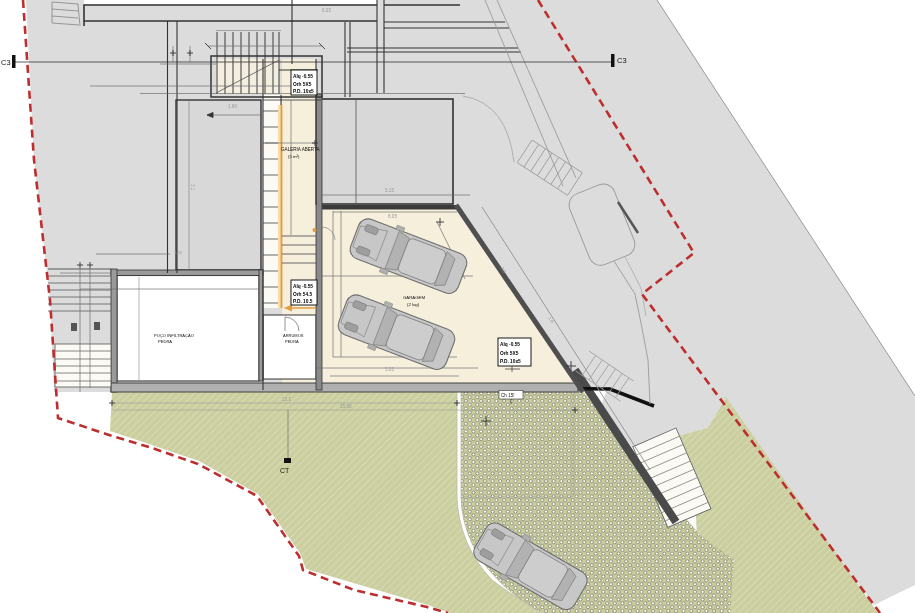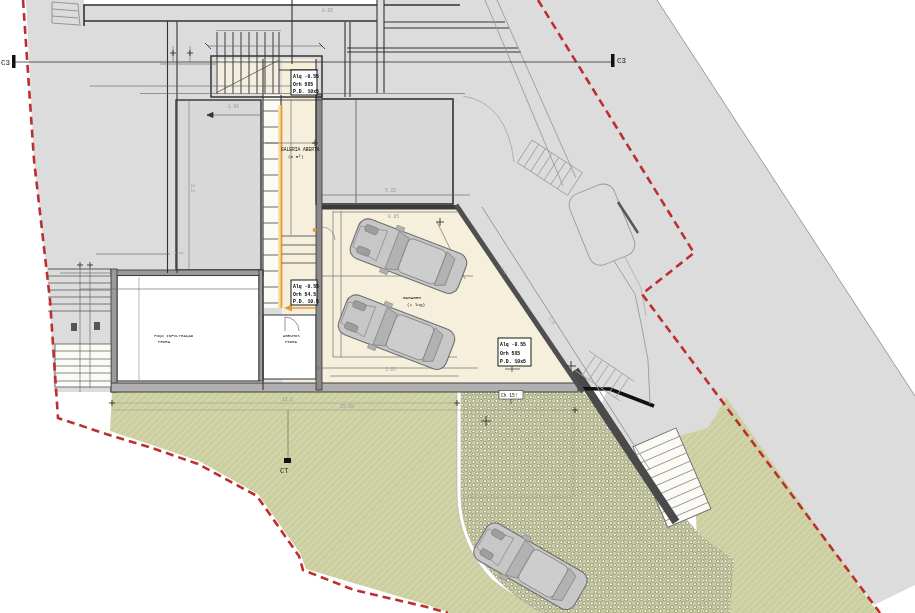--- a/index.html
+++ b/index.html
@@ -1,16 +1,16 @@
 <!DOCTYPE html>
 <html><head>
 <meta charset="utf-8">
 <style>
 html,body{margin:0;padding:0;background:#fff;}
-#page{width:915px;height:613px;overflow:hidden;position:relative;font-family:Liberation Mono, monospace;}
+#page{width:915px;height:613px;overflow:hidden;position:relative;font-family:Liberation Sans, sans-serif;}
 svg{display:block;}
 </style>
 </head>
 <body>
 <div id="page">
 <svg width="915" height="613" viewBox="0 0 915 613">
 <defs>
 <pattern id="hatch" width="5" height="5" patternUnits="userSpaceOnUse" patternTransform="rotate(45)">
   <line x1="0" y1="0" x2="0" y2="5" stroke="#ffffff" stroke-width="0.9" opacity="0.5"></line>
 </pattern>

